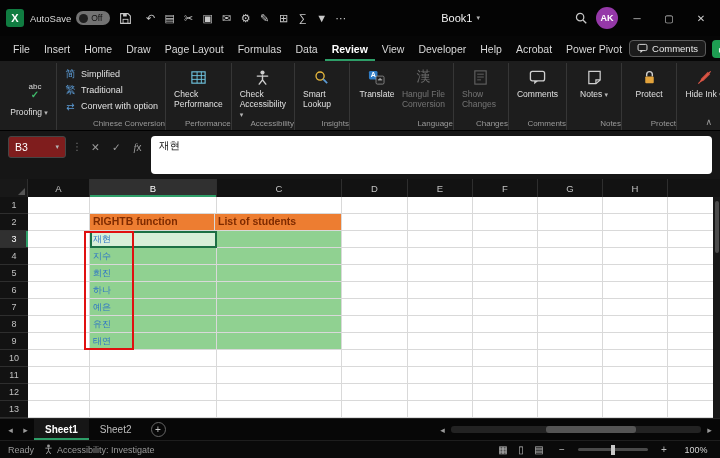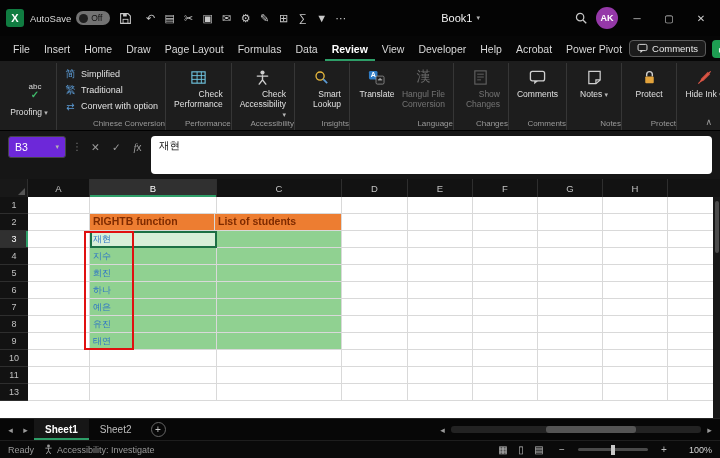--- a/index.html
+++ b/index.html
@@ -30,35 +30,35 @@
   .share-pill{display:flex;align-items:center;gap:3px;background:#1E9E52;padding:2px 5px;border-radius:4px;color:#fff;height:18px;}
 
   
   .ribbon{position:absolute;top:61px;left:0;right:0;height:70px;background:#1d1d1d;display:flex;align-items:stretch;padding:2px 2px 0;border-bottom:1px solid #000;}
   .rgroup{position:relative;display:flex;align-items:flex-start;justify-content:center;padding:3px 5px 13px;border-right:1px solid #363636;}
   .rgroup.col{flex-direction:column;align-items:flex-start;justify-content:flex-start;}
   .rgroup.nocap{padding-bottom:3px;align-items:center;}
   .rcaption{position:absolute;bottom:2px;left:0;right:0;text-align:right;font-size:8px;color:#9a9a9a;white-space:nowrap;}
   .rbig{display:flex;flex-direction:column;align-items:center;gap:2px;padding:1px 3px;min-width:44px;}
   .rbig .ric{height:20px;display:flex;align-items:center;justify-content:center;color:#cfcfcf;}
-  .rbig .rlb{font-size:8.5px;color:#e0e0e0;text-align:right;line-height:1.2;max-width:54px;}
+  .rbig .rlb{font-size:8.5px;color:#e0e0e0;text-align:left;line-height:1.2;max-width:54px;}
   .rbig.tall{gap:6px;padding-top:6px;}
   .rsmall{display:flex;align-items:center;gap:4px;height:16px;font-size:9px;color:#e0e0e0;padding:0 2px;white-space:nowrap;}
   .rsmall .ric{width:13px;text-align:center;}
   .cjk{color:#5b9bd5;font-size:10px;}
   .cjkbig{color:#9a9a9a;font-size:14px;}
   .disabled{opacity:.42;}
   .abc{font-size:8px;color:#ddd;display:block;line-height:.9;}
   .abcchk{color:#3fba6b;font-size:10px;font-weight:bold;display:block;line-height:.9;}
   .ric.stack{flex-direction:column;margin-left:12px;}
   .rcollapse{position:absolute;right:8px;bottom:3px;color:#9a9a9a;font-size:9px;}
 
   
   .fbar{position:absolute;top:131px;left:0;right:0;height:48px;background:#161616;display:flex;align-items:flex-start;padding:5px 8px;gap:6px;}
-  .namebox{width:58px;height:22px;background:#6d28d9;border:1px solid #454545;border-radius:3px;display:flex;align-items:center;justify-content:space-between;padding:0 6px;font-size:10.5px;color:#fff;}
+  .namebox{width:58px;height:22px;background:#7f1d1d;border:1px solid #454545;border-radius:3px;display:flex;align-items:center;justify-content:space-between;padding:0 6px;font-size:10.5px;color:#fff;}
   .fdots{color:#777;font-size:10px;padding-top:5px;}
   .fico{color:#9a9a9a;font-size:10.5px;width:15px;text-align:center;padding-top:5px;}
   .fico.fx i{font-family:"Liberation Serif",serif;}
   .finput{flex:1;height:38px;background:#fff;border-radius:4px;color:#111;font-size:10.5px;padding:3px 8px;overflow:hidden;}
 
   
   .grid{position:absolute;top:179px;left:0;width:720px;height:239px;background:#fff;}
   .colheads{display:flex;height:18px;background:#121212;}
   .corner{width:28px;flex:0 0 auto;background:#181818;border-right:1px solid #2e2e2e;position:relative;}
   .corner::after{content:"";position:absolute;right:2px;bottom:2px;border-left:7px solid transparent;border-bottom:7px solid #555;}
@@ -89,21 +89,21 @@
   .htrack{flex:1;height:7px;background:#232323;border-radius:3px;position:relative;}
   .hthumb{position:absolute;left:38%;width:36%;top:0;bottom:0;background:#555;border-radius:3px;}
 
   
   .statusbar{position:absolute;top:440px;left:0;right:0;height:18px;background:#0a0a0a;display:flex;align-items:center;padding:0 8px;gap:10px;font-size:9px;color:#9a9a9a;border-top:1px solid #1e1e1e;}
   .sacc{display:flex;align-items:center;gap:4px;}
   .sview{font-size:10px;color:#bdbdbd;width:14px;text-align:center;}
   .szoom{font-size:10px;color:#bdbdbd;width:12px;text-align:center;}
   .ztrack{width:70px;height:3px;background:#4a4a4a;position:relative;border-radius:2px;}
   .zthumb{position:absolute;left:50%;top:-3.5px;width:4px;height:10px;background:#c8c8c8;margin-left:-2px;}
-  .zlevel{width:32px;text-align:right;color:#d5d5d5;}
+  .zlevel{width:32px;text-align:center;color:#d5d5d5;}
 </style>
 </head>
 <body>
 
 <div class="app">
 
   <div class="titlebar">
     <div class="applogo">X</div>
     <div class="autosave">
       <span>AutoSave</span>
@@ -490,20 +490,32 @@
           <div class="cell" style="width: 127px;"></div>
           <div class="cell" style="width: 125px;"></div>
           <div class="cell" style="width: 66px;"></div>
           <div class="cell" style="width: 65px;"></div>
           <div class="cell" style="width: 65px;"></div>
           <div class="cell" style="width: 65px;"></div>
           <div class="cell" style="width: 65px;"></div>
           <div class="cell fill"></div>
         </div>
         <div class="grow">
+          <div class="rowh">12</div>
+          <div class="cell" style="width: 62px;"></div>
+          <div class="cell" style="width: 127px;"></div>
+          <div class="cell" style="width: 125px;"></div>
+          <div class="cell" style="width: 66px;"></div>
+          <div class="cell" style="width: 65px;"></div>
+          <div class="cell" style="width: 65px;"></div>
+          <div class="cell" style="width: 65px;"></div>
+          <div class="cell" style="width: 65px;"></div>
+          <div class="cell fill"></div>
+        </div>
+        <div class="grow">
           <div class="rowh">13</div>
           <div class="cell" style="width: 62px;"></div>
           <div class="cell" style="width: 127px;"></div>
           <div class="cell" style="width: 125px;"></div>
           <div class="cell" style="width: 66px;"></div>
           <div class="cell" style="width: 65px;"></div>
           <div class="cell" style="width: 65px;"></div>
           <div class="cell" style="width: 65px;"></div>
           <div class="cell" style="width: 65px;"></div>
           <div class="cell fill"></div>

